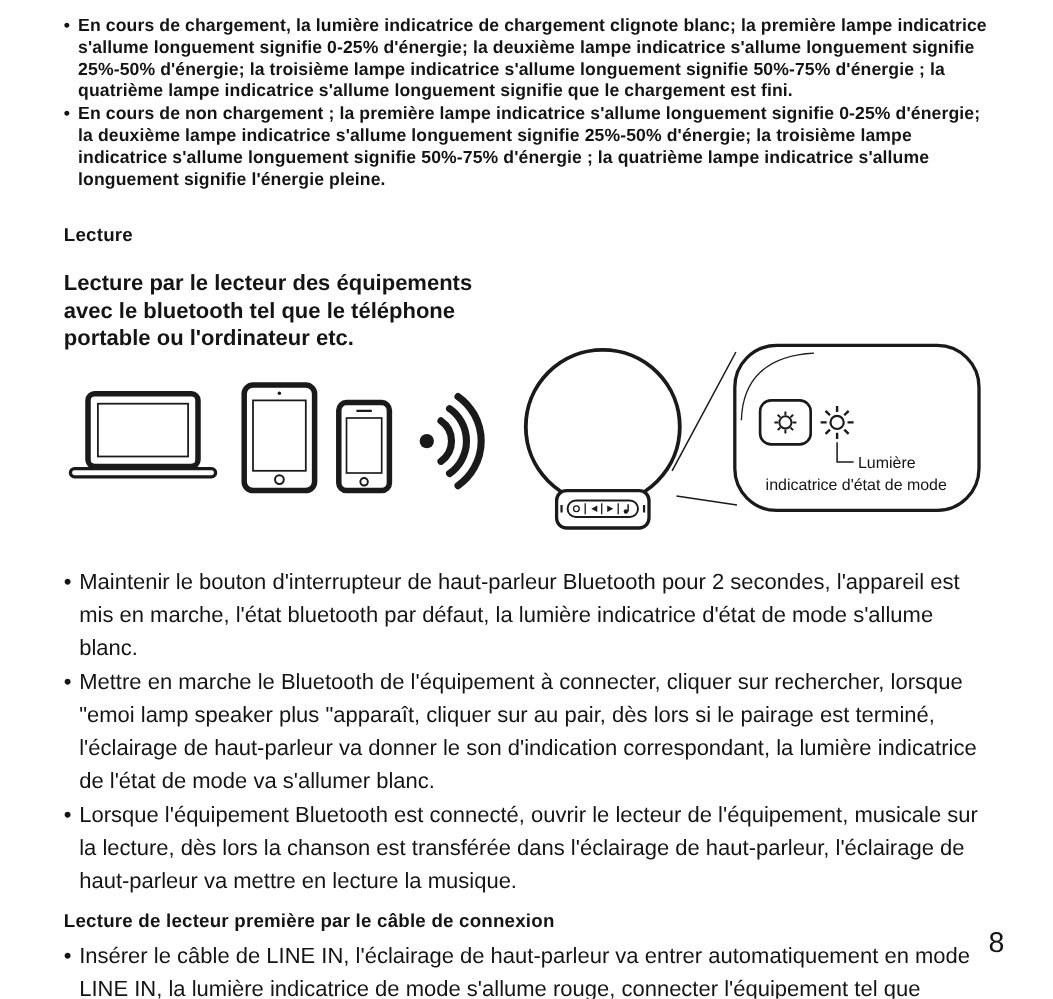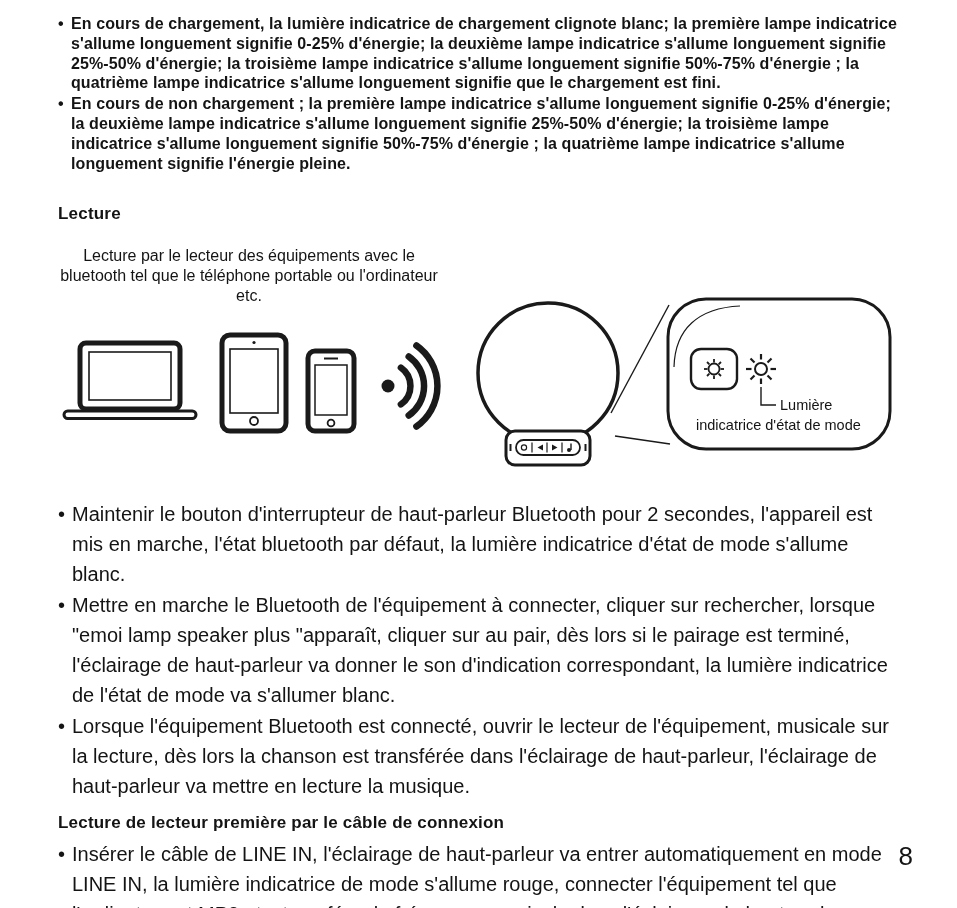--- a/index.html
+++ b/index.html
@@ -13,21 +13,21 @@
   .page { padding: 14px 58px 0 58px; position: relative; height: 894px; box-sizing: border-box; }
 
   .bullets-top { font-size: 16px; line-height: 1.24; font-weight: 600; letter-spacing: 0.1px; }
   .bullets-top .bullet { margin-bottom: 1px; }
 
   .bullet { position: relative; padding-left: 13px; }
   .bullet::before { content: "\2022"; position: absolute; left: 0; top: 0; }
 
   h2.section-heading { font-size: 17px; font-weight: bold; margin: 0; letter-spacing: 0.2px; }
   .h-lecture { margin: 30px 0 0 0 !important; }
-  .intro { font-size: 16px; font-weight: 400; line-height: 1.27; width: 382px; margin: 22px 0 0 0; text-align: center; }
+  .intro { font-size: 20px; font-weight: 700; line-height: 1.27; width: 382px; margin: 22px 0 0 0; }
 
   .figure { margin: -14px 0 6px 0; position: relative; }
   .figure svg { display: block; }
   .stroke { stroke: #1a1a1a; fill: none; }
   .fillb  { fill: #1a1a1a; stroke: none; }
 
   .bullets-small { font-size: 20px; line-height: 1.5; font-weight: 400; }
   .bullets-small .bullet { padding-left: 14px; margin-bottom: 1px; }
 
   .h-mid { margin: 12px 0 6px 0 !important; }

